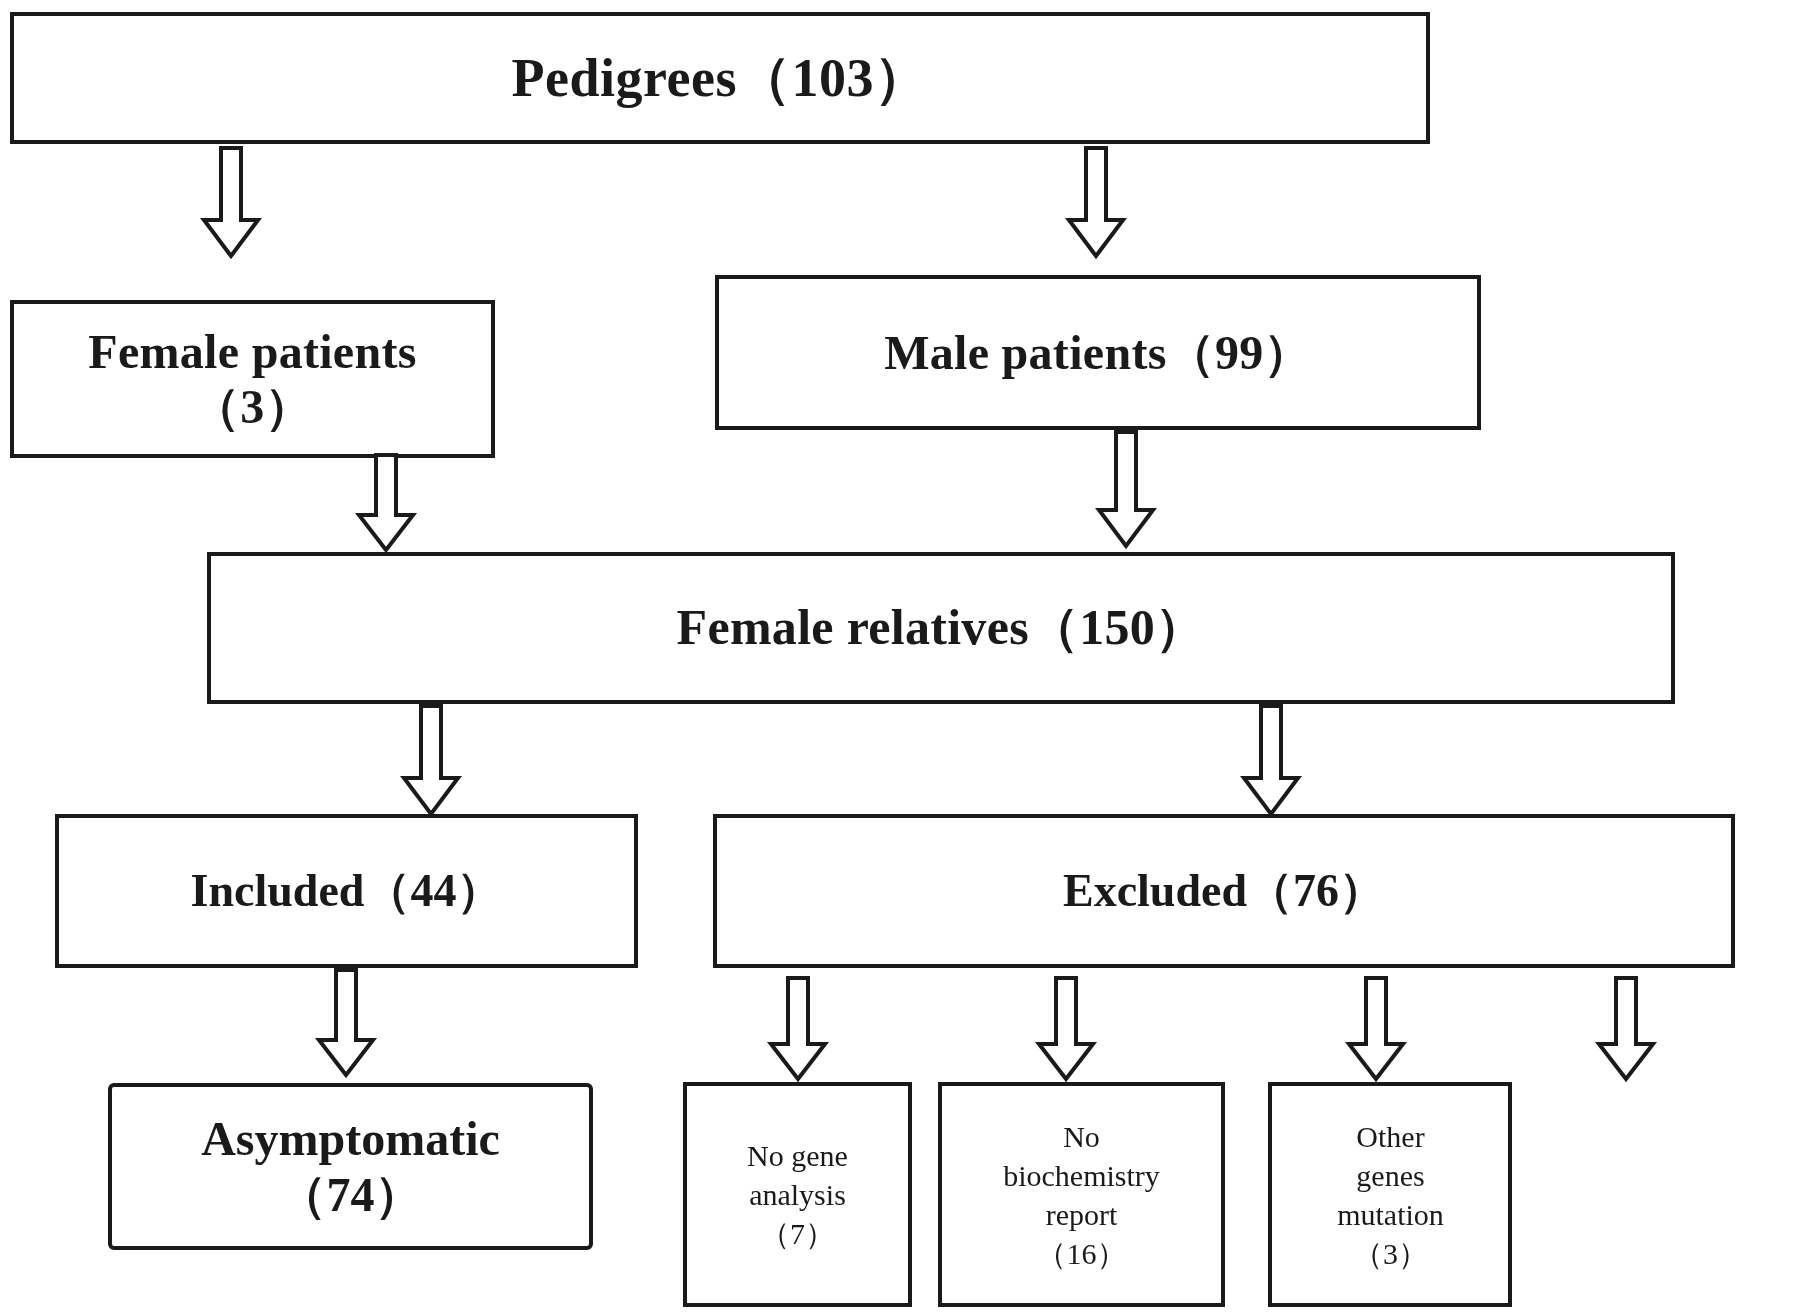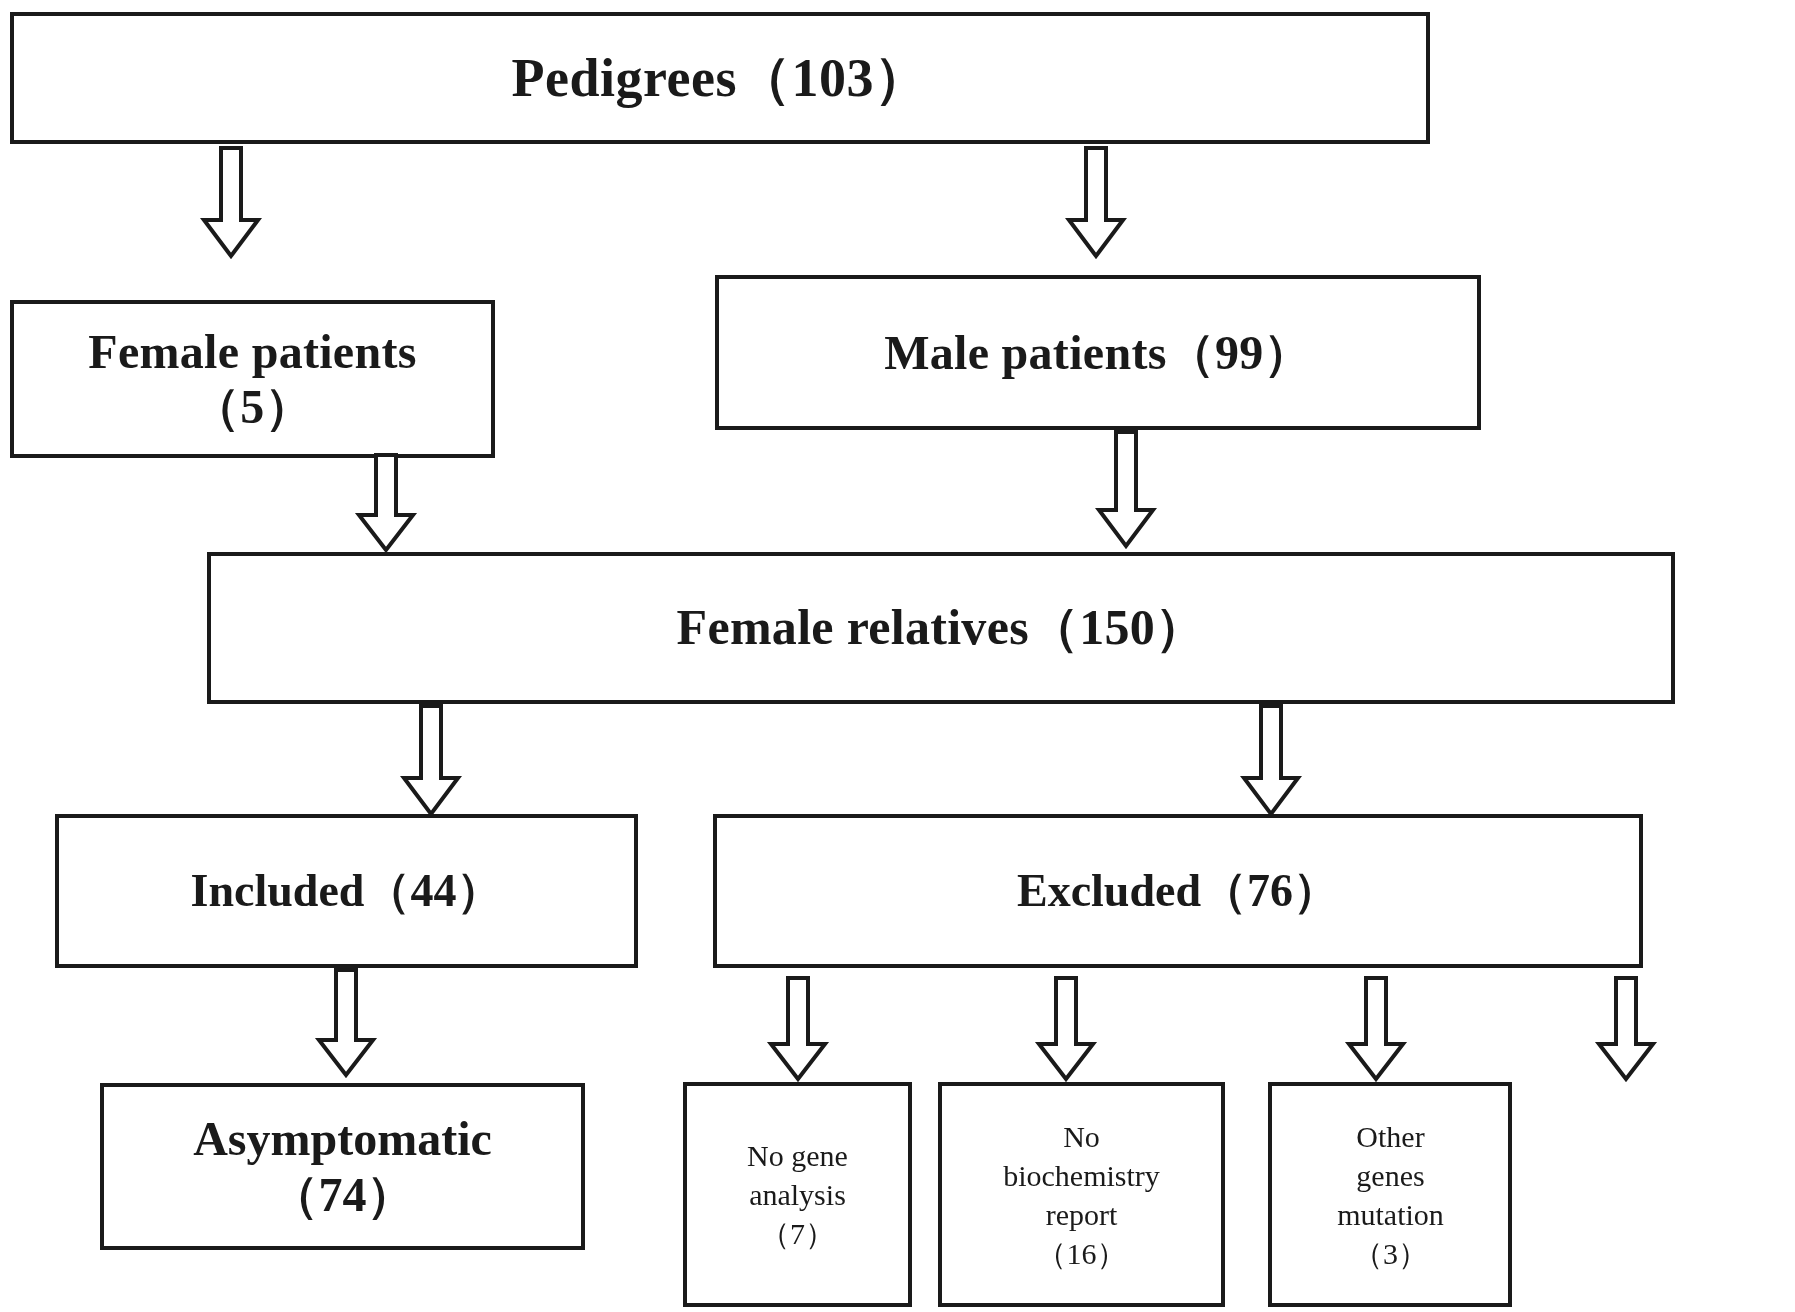--- a/index.html
+++ b/index.html
@@ -62,21 +62,21 @@
   </div>
 
   <div class="arrow" style="left:1065px; top:148px;">
     <svg width="62" height="112" viewBox="0 0 62 112">
       <polygon points="21,0 41,0 41,72 58,72 31,108 4,72 21,72" fill="#ffffff" stroke="#1a1a1a" stroke-width="4" stroke-linejoin="miter"></polygon>
     </svg>
   </div>
 
   <div class="node lvl-2" style="left:10px; top:300px; width:485px; height:158px;">
     <span class="txt">Female patients
-（5）</span>
+（3）</span>
   </div>
 
   <div class="node lvl-2" style="left:715px; top:275px; width:766px; height:155px;">
     <span class="txt">Male patients（99）</span>
   </div>
 
   <div class="arrow" style="left:355px; top:455px;">
     <svg width="62" height="98" viewBox="0 0 62 98">
       <polygon points="21,0 41,0 41,60 58,60 31,95 4,60 21,60" fill="#ffffff" stroke="#1a1a1a" stroke-width="4" stroke-linejoin="miter"></polygon>
     </svg>
@@ -101,21 +101,21 @@
   <div class="arrow" style="left:1240px; top:706px;">
     <svg width="62" height="112" viewBox="0 0 62 112">
       <polygon points="21,0 41,0 41,72 58,72 31,108 4,72 21,72" fill="#ffffff" stroke="#1a1a1a" stroke-width="4" stroke-linejoin="miter"></polygon>
     </svg>
   </div>
 
   <div class="node lvl-4" style="left:55px; top:814px; width:583px; height:154px;">
     <span class="txt">Included（44）</span>
   </div>
 
-  <div class="node lvl-4" style="left:713px; top:814px; width:930px; height:154px;">
+  <div class="node lvl-4" style="left:713px; top:814px; width:1022px; height:154px;">
     <span class="txt">Excluded（76）</span>
   </div>
 
   <div class="arrow" style="left:315px; top:970px;">
     <svg width="62" height="108" viewBox="0 0 62 108">
       <polygon points="21,0 41,0 41,70 58,70 31,105 4,70 21,70" fill="#ffffff" stroke="#1a1a1a" stroke-width="4" stroke-linejoin="miter"></polygon>
     </svg>
   </div>
 
   <div class="arrow" style="left:767px; top:978px;">
@@ -135,21 +135,21 @@
       <polygon points="21,0 41,0 41,66 58,66 31,101 4,66 21,66" fill="#ffffff" stroke="#1a1a1a" stroke-width="4" stroke-linejoin="miter"></polygon>
     </svg>
   </div>
 
   <div class="arrow" style="left:1595px; top:978px;">
     <svg width="62" height="104" viewBox="0 0 62 104">
       <polygon points="21,0 41,0 41,66 58,66 31,101 4,66 21,66" fill="#ffffff" stroke="#1a1a1a" stroke-width="4" stroke-linejoin="miter"></polygon>
     </svg>
   </div>
 
-  <div class="node lvl-5" style="left:100px; top:1083px; width:485px; height:167px;">
+  <div class="node lvl-5" style="left:108px; top:1083px; width:485px; height:167px;border-radius:6px;">
     <span class="txt">Asymptomatic
 （74）</span>
   </div>
 
   <div class="node small" style="left:683px; top:1082px; width:229px; height:225px;">
     <span class="txt">No gene
 analysis
 （7）</span>
   </div>
 

